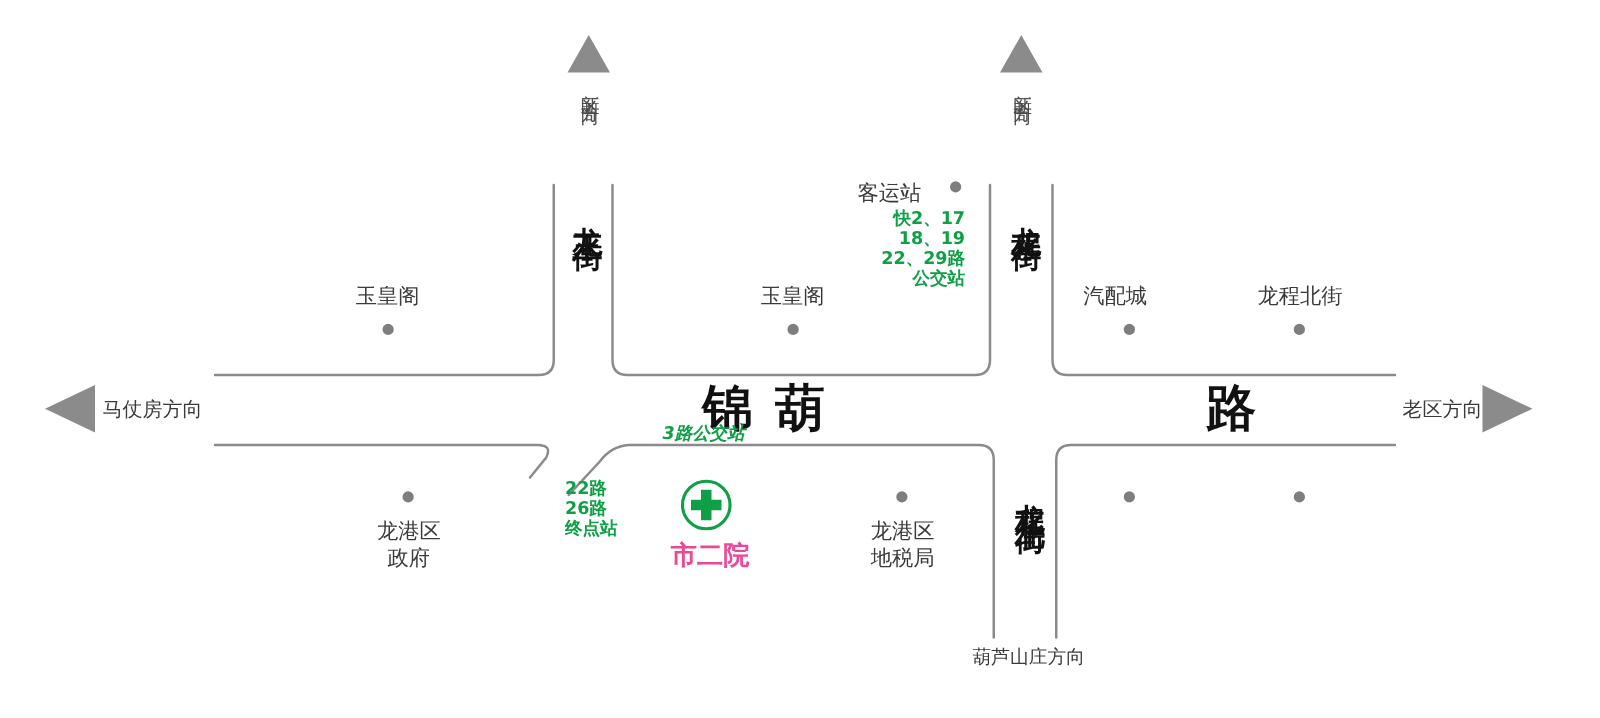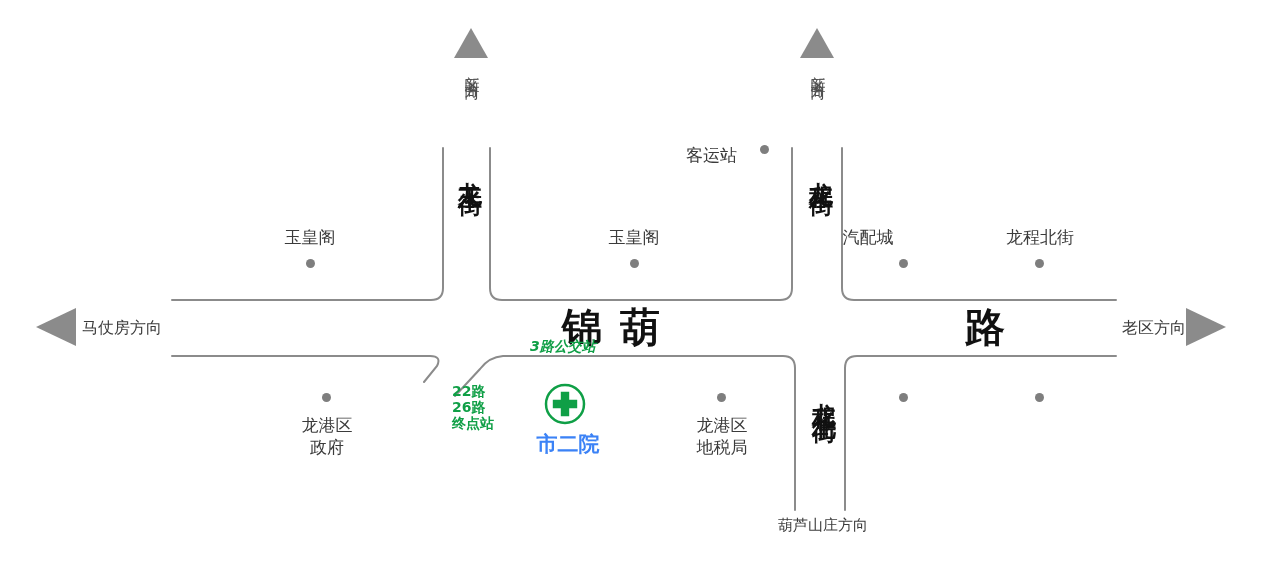--- a/index.html
+++ b/index.html
@@ -9,21 +9,21 @@
   .abs{position:absolute;z-index:2;}
   .place-label{position:absolute;z-index:2;font-size:17px;color:#3b3b3b;text-align:center;line-height:22px;white-space:nowrap;}
   .dot{position:absolute;z-index:2;width:9px;height:9px;border-radius:50%;background:#7e7e7e;}
   .vtext{writing-mode:vertical-rl;text-orientation:upright;}
   .dir-small{font-size:15px;color:#4c4c4c;letter-spacing:3px;}
   .street-name{font-size:24px;font-weight:bold;color:#111;letter-spacing:6px;white-space:nowrap;}
   .road-char{font-size:40px;font-weight:bold;color:#111;width:80px;text-align:center;line-height:46px;}
   .green{color:#0f9f46;font-weight:bold;}
   .bus-lines{font-size:14px;line-height:16px;}
   .dir-label{font-size:16px;color:#3b3b3b;white-space:nowrap;}
-  .hospital-name{font-size:21px;font-weight:bold;color:#3b82f6;text-align:center;}
+  .hospital-name{font-size:21px;font-weight:bold;color:#ec4899;text-align:center;}
 </style>
 </head>
 <body>
 
 <div id="map">
 
   <svg id="roads" width="1280" height="574" viewBox="0 0 1280 574">
     <g fill="none" stroke="#8b8b8b" stroke-width="2" stroke-linecap="round">
       <path d="M172 300 L431 300 Q443 300 443 288 L443 148"></path>
       <path d="M490 148 L490 288 Q490 300 502 300 L780 300 Q792 300 792 288 L792 148"></path>
@@ -42,28 +42,34 @@
 
   <div class="abs vtext dir-small" style="left:462px;top:64px;">新区方向</div>
   <div class="abs vtext dir-small" style="left:808px;top:64px;">新区方向</div>
 
   <div class="abs vtext street-name" style="left:454px;top:162px;">龙玉街</div>
   <div class="abs vtext street-name" style="left:805px;top:162px;">龙程街</div>
   <div class="abs vtext street-name" style="left:808px;top:383px;">龙程北街</div>
 
   <div class="place-label" style="left:686px;top:144px;">客运站</div>
   <div class="dot" style="left:760px;top:145px;"></div>
+  <div class="abs green bus-lines" style="left:690px;top:167px;width:82px;text-align:right;">
+    <div>快2、17</div>
+    <div>18、19</div>
+    <div>22、29路</div>
+    <div>公交站</div>
+  </div>
 
   <div class="place-label" style="left:260px;top:226px;width:100px;">玉皇阁</div>
   <div class="dot" style="left:306px;top:259px;"></div>
 
   <div class="place-label" style="left:584px;top:226px;width:100px;">玉皇阁</div>
   <div class="dot" style="left:630px;top:259px;"></div>
 
-  <div class="place-label" style="left:818px;top:226px;width:100px;">汽配城</div>
+  <div class="place-label" style="left:842px;top:226px;width:100px;">汽配城</div>
   <div class="dot" style="left:899px;top:259px;"></div>
 
   <div class="place-label" style="left:985px;top:226px;width:110px;">龙程北街</div>
   <div class="dot" style="left:1035px;top:259px;"></div>
 
   <div class="abs dir-label" style="left:82px;top:318px;text-align:center;">马仗房方向</div>
   <div class="abs dir-label" style="left:1122px;top:318px;">老区方向</div>
 
   <div class="abs road-char" style="left:542px;top:304px;">锦</div>
   <div class="abs road-char" style="left:600px;top:304px;">葫</div>

